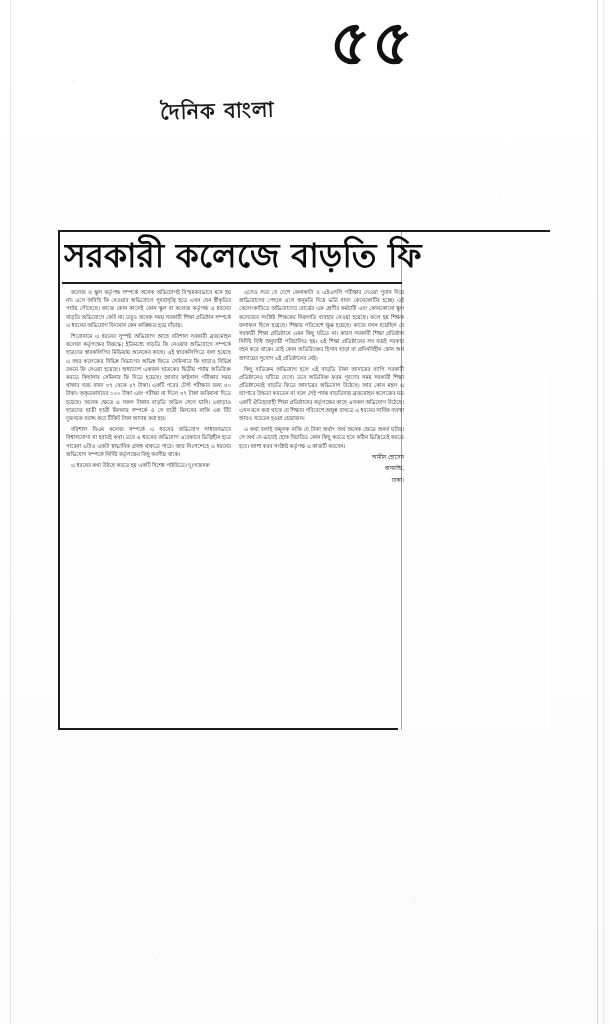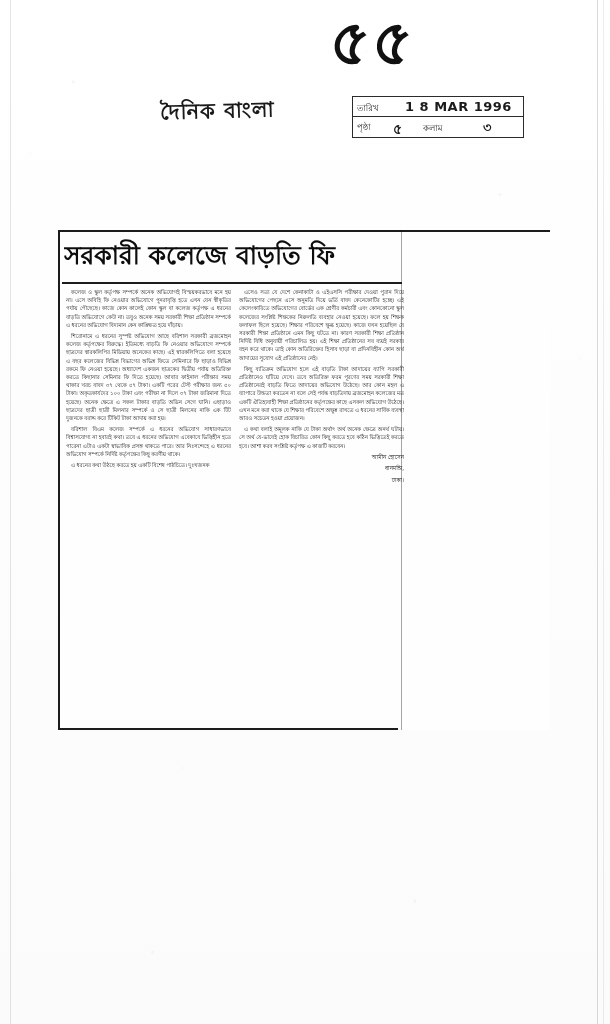--- a/index.html
+++ b/index.html
@@ -124,21 +124,21 @@
   }
 
   
   #headline {
     position: absolute;
     left: 6px;
     top: 4px;
     width: 486px;
     height: 44px;
     font-family: "DejaVu Sans", sans-serif;
-    font-size: 25px;
+    font-size: 33px;
     font-weight: 700;
     color: #0d0d0d;
     letter-spacing: 0px;
     white-space: nowrap;
     overflow: hidden;
     line-height: 44px;
   }
   #headline-rule {
     position: absolute;
     left: 4px;
@@ -209,29 +209,20 @@
 <div id="scan-page">
 
   <div class="crease left"></div>
   <div class="crease right"></div>
   <div class="crease right2"></div>
 
   <div id="page-number">৫৫</div>
 
   <div id="masthead">দৈনিক বাংলা</div>
 
-  <div id="date-stamp">
-    <div class="divider"></div>
-    <span class="row lbl-date">তারিখ</span>
-    <span class="row val-date">1 8 MAR 1996</span>
-    <span class="row lbl-page">পৃষ্ঠা</span>
-    <span class="row val-page">৫</span>
-    <span class="row lbl-col">কলাম</span>
-    <span class="row val-col">৩</span>
-  </div>
 
   <div id="clipping">
     <div class="edge-top"></div>
     <div class="edge-left"></div>
     <div class="edge-bottom"></div>
     <div class="edge-right-partial"></div>
 
     <div id="headline">সরকারী কলেজে বাড়তি ফি</div>
     <div id="headline-rule"></div>
 

